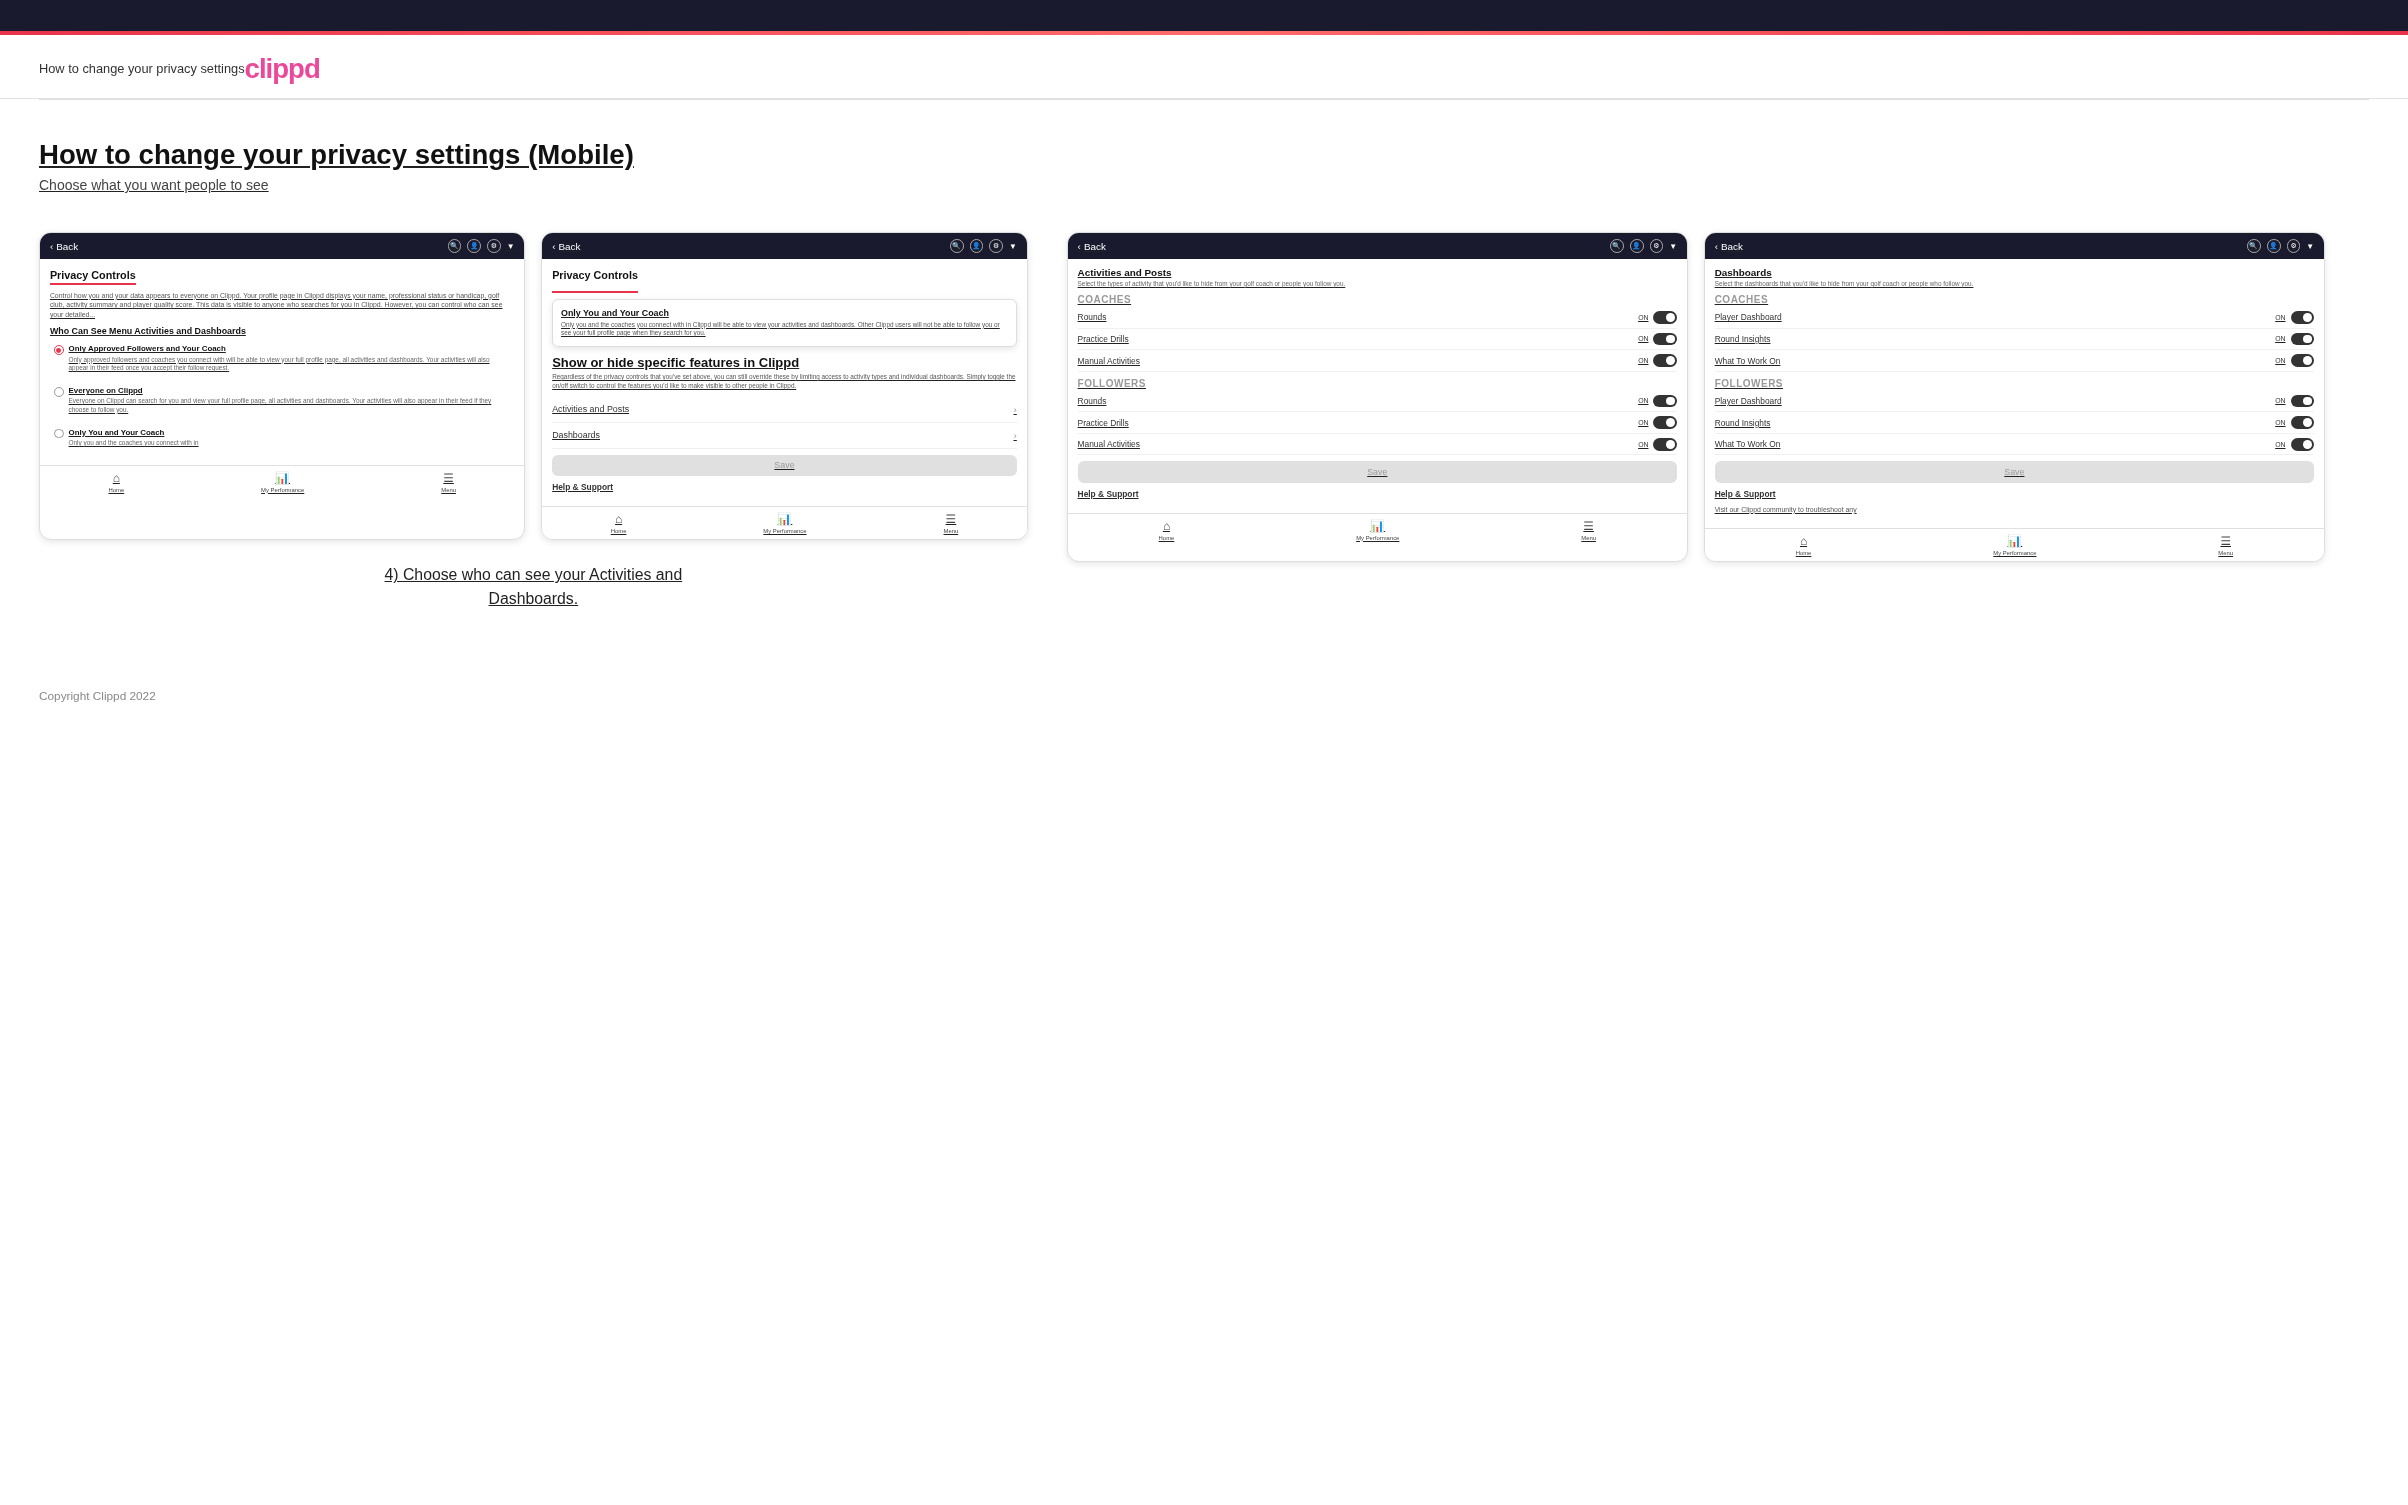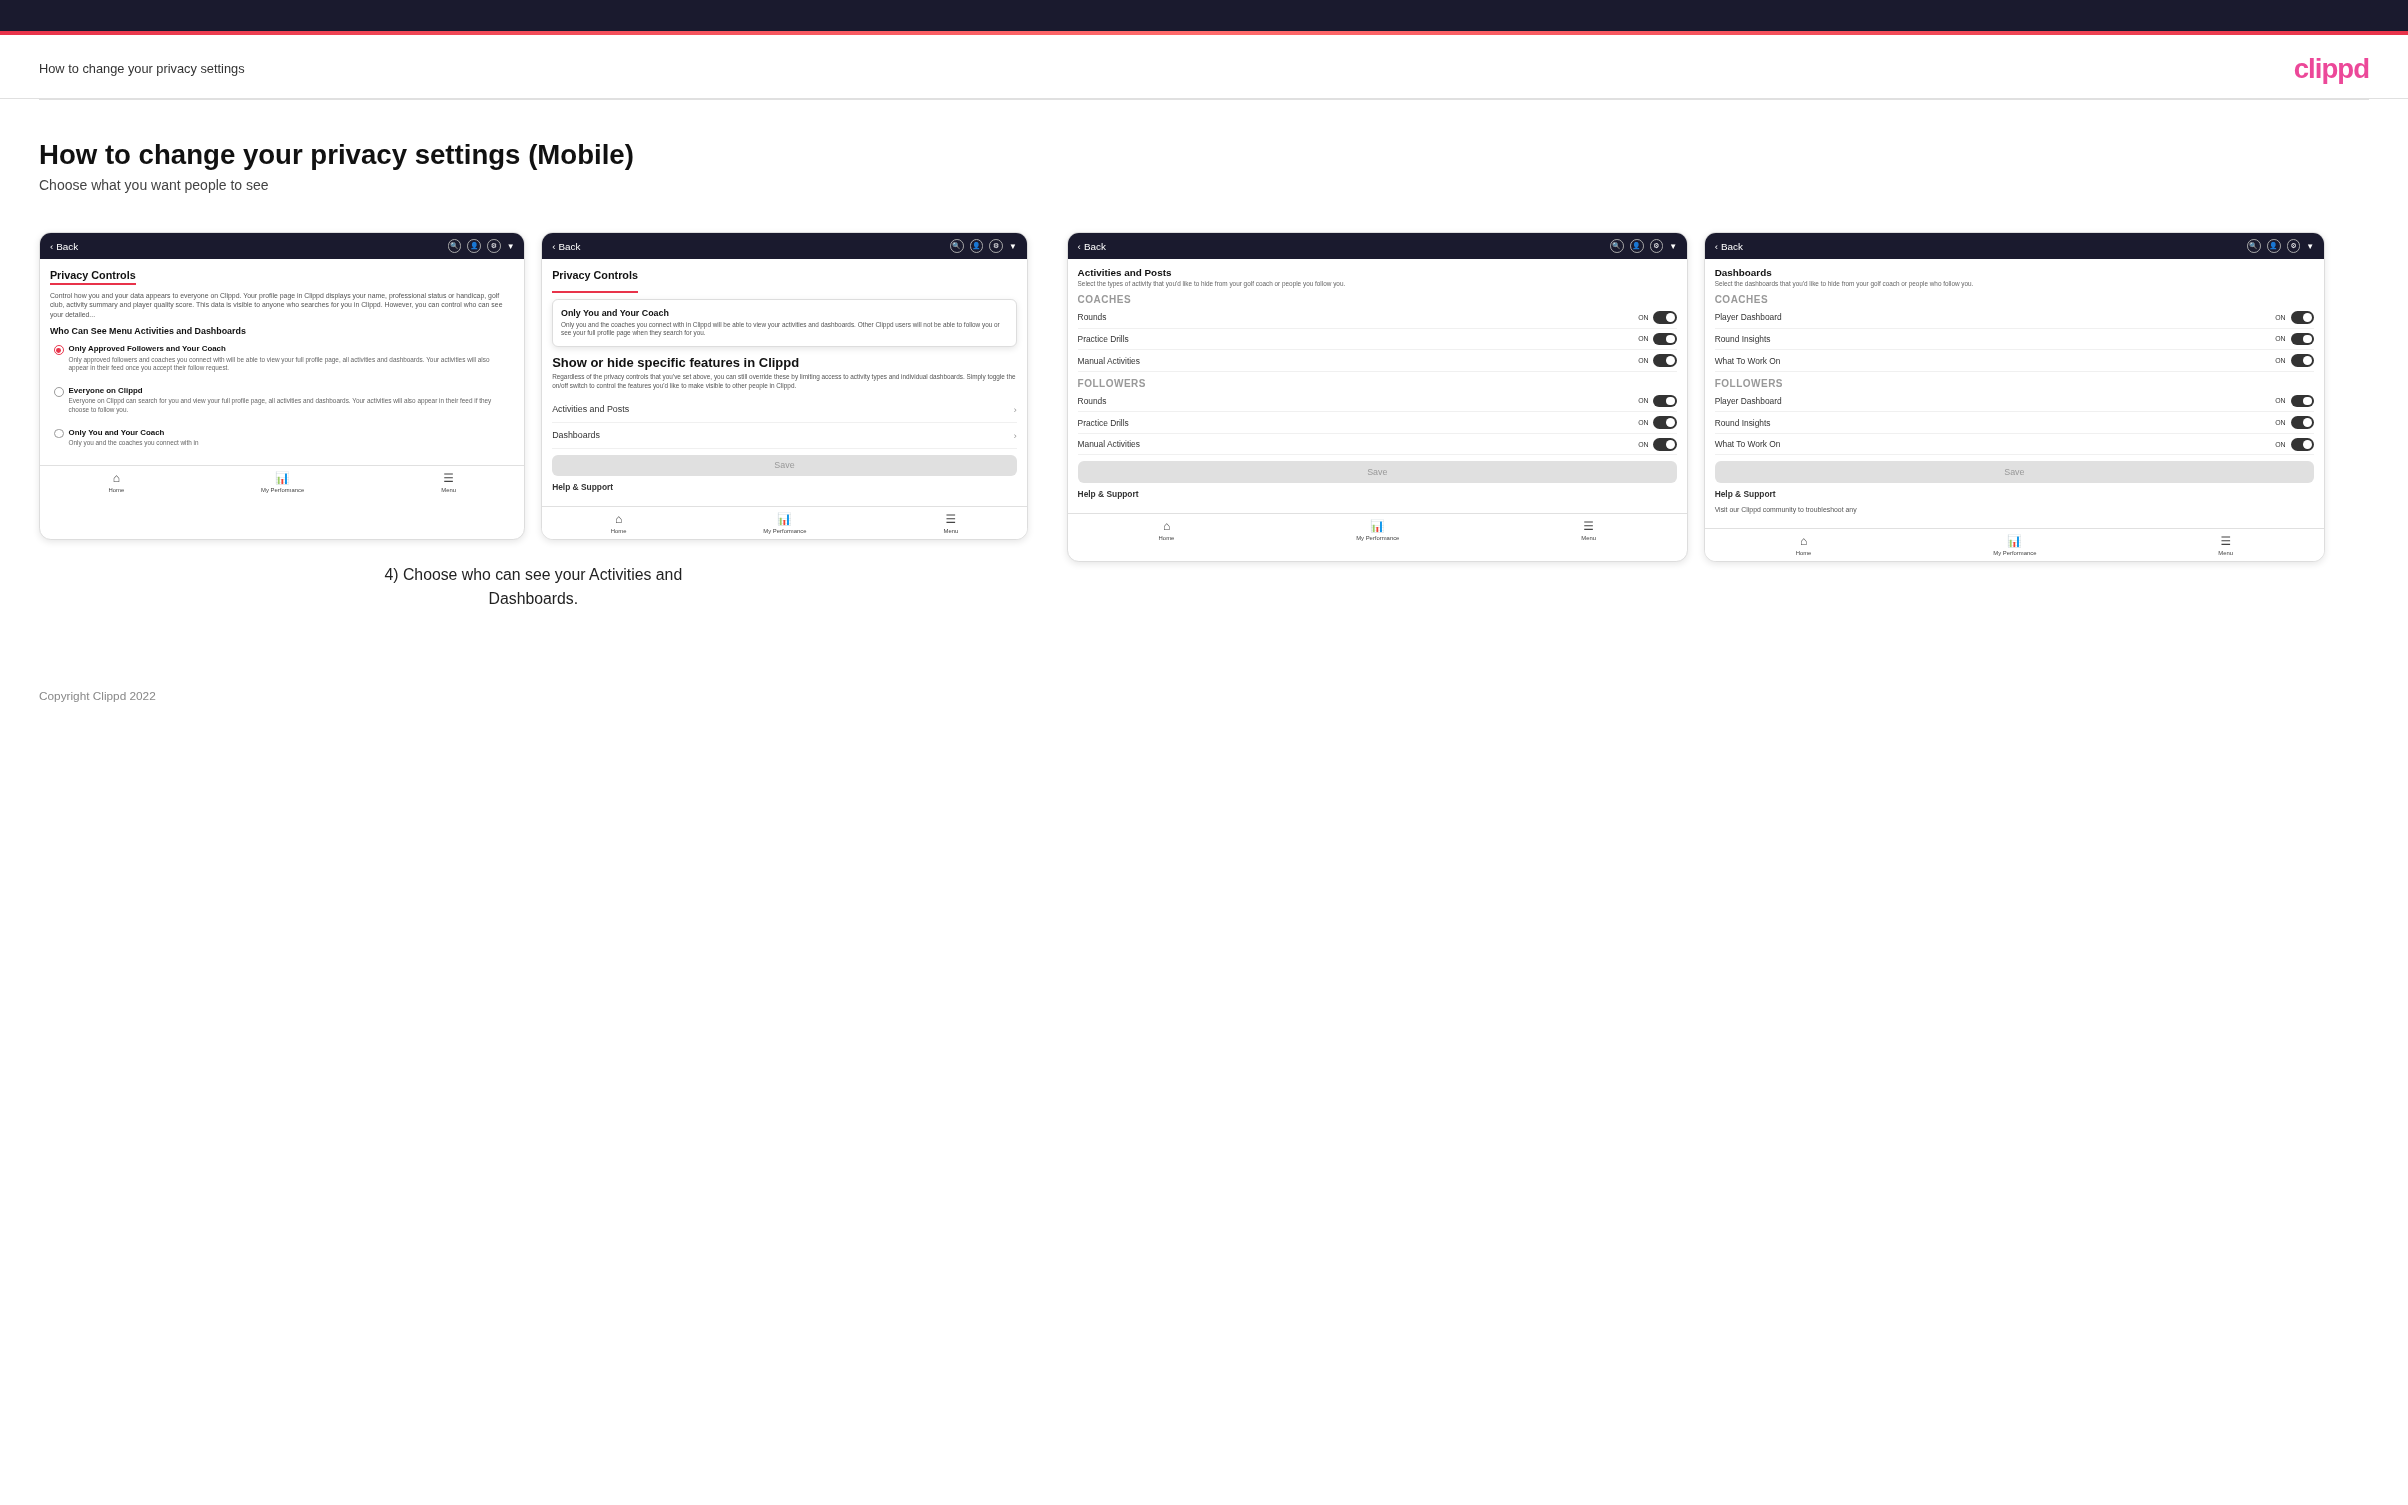--- a/index.html
+++ b/index.html
@@ -26,39 +26,40 @@
       position: absolute;
       bottom: 0;
       left: 0;
       right: 0;
     }
 
     
     .header {
       display: flex;
       align-items: center;
-      justify-content: space-between;
+      justify-content: flex-start;
       padding: 17.7px 39px 13.8px 39px;
       border-bottom: 1px solid #e0e0e0;
     }
     .header-title {
       font-size: 12.8px;
       color: #333;
     }
     .logo {
       font-size: 27.6px;
       font-weight: 700;
       color: #ec4899;
       letter-spacing: -1px;
     }
 
     
     .main {
       padding: 39px 39px 59px 39px;
       max-width: 2364px;
+      text-decoration: underline;
     }
 
     .page-heading {
       font-size: 27.6px;
       font-weight: 800;
       color: #111;
       margin-bottom: 5.9px;
     }
     .page-subheading {
       font-size: 14px;

